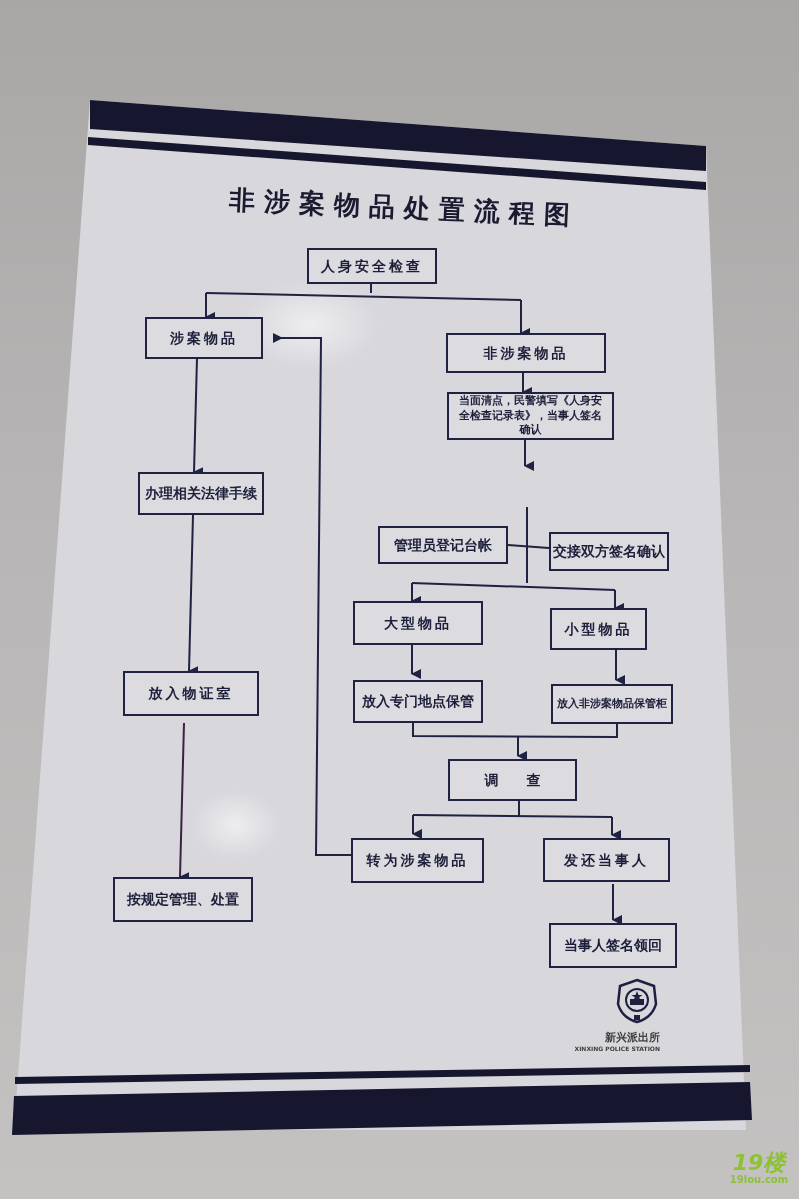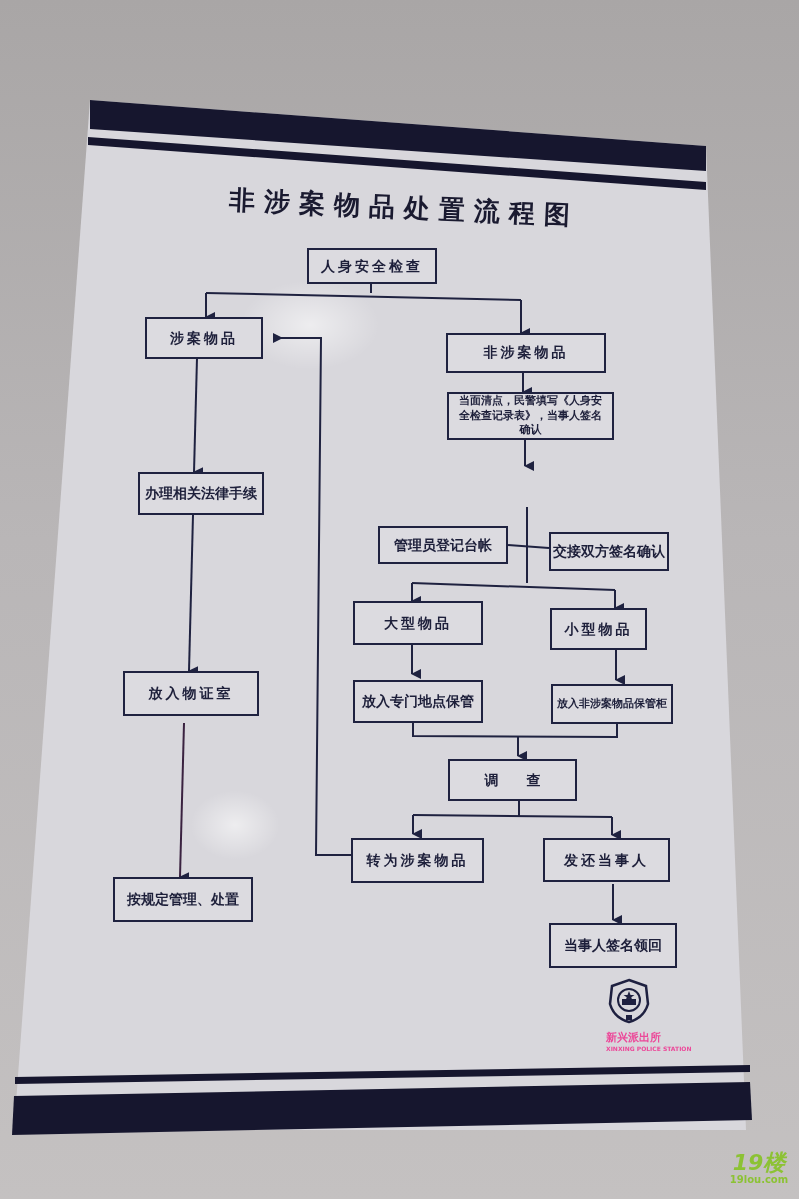--- a/index.html
+++ b/index.html
@@ -25,22 +25,22 @@
   .box {
     position:absolute; border:2px solid #1f2240; background:#dcdbe0;
     box-sizing:border-box; display:flex; align-items:center; justify-content:center;
     color:#1d1f3a; font-weight:bold; font-size:14px; text-align:center;
     line-height:1.35;
   }
   .box.sm { font-size:11px; }
   .box.wide { letter-spacing:3px; }
   svg.lines { position:absolute; left:0; top:0; }
   .logo {
-    position:absolute; left:606px; top:978px; width:90px; text-align:left;
-    color:#ec4899;
+    position:absolute; left:570px; top:978px; width:90px; text-align:right;
+    color:#404040;
   }
   .logo .name { font-weight:bold; font-size:11px; margin-top:2px; }
   .logo .en { font-size:6px; letter-spacing:0; font-weight:bold; }
   .watermark {
     position:absolute; left:726px; top:1152px; width:66px; text-align:center;
   }
   .watermark .wm-big { color:#8cc234; font-weight:bold; font-size:22px; line-height:22px; font-style:italic; }
   .watermark .wm-small { color:#8cc234; font-weight:bold; font-size:10px; }
   .glare {
     position:absolute; border-radius:50%;
@@ -110,21 +110,21 @@
     </g>
   </svg>
 
   <div class="box wide" style="left:307px;top:248px;width:130px;height:36px;">人身安全检查</div>
 
   <div class="box wide" style="left:145px;top:317px;width:118px;height:42px;">涉案物品</div>
   <div class="box" style="left:138px;top:472px;width:126px;height:43px;">办理相关法律手续</div>
   <div class="box wide" style="left:123px;top:671px;width:136px;height:45px;">放入物证室</div>
   <div class="box" style="left:113px;top:877px;width:140px;height:45px;">按规定管理、处置</div>
 
-  <div class="box wide" style="left:446px;top:333px;width:160px;height:40px;font-family:Liberation Serif, serif;">非涉案物品</div>
+  <div class="box wide" style="left:446px;top:333px;width:160px;height:40px;">非涉案物品</div>
   <div class="box sm" style="left:447px;top:392px;width:167px;height:48px;padding:13px 8px;">当面清点，民警填写《人身安全检查记录表》，当事人签名确认</div>
   <div class="box" style="left:378px;top:526px;width:130px;height:38px;">管理员登记台帐</div>
   <div class="box" style="left:549px;top:532px;width:120px;height:39px;">交接双方签名确认</div>
 
   <div class="box wide" style="left:353px;top:601px;width:130px;height:44px;">大型物品</div>
   <div class="box wide" style="left:550px;top:608px;width:97px;height:42px;">小型物品</div>
   <div class="box" style="left:353px;top:680px;width:130px;height:43px;">放入专门地点保管</div>
   <div class="box sm" style="left:551px;top:684px;width:122px;height:40px;">放入非涉案物品保管柜</div>
 
   <div class="box" style="left:448px;top:759px;width:129px;height:42px;">调　　查</div>

